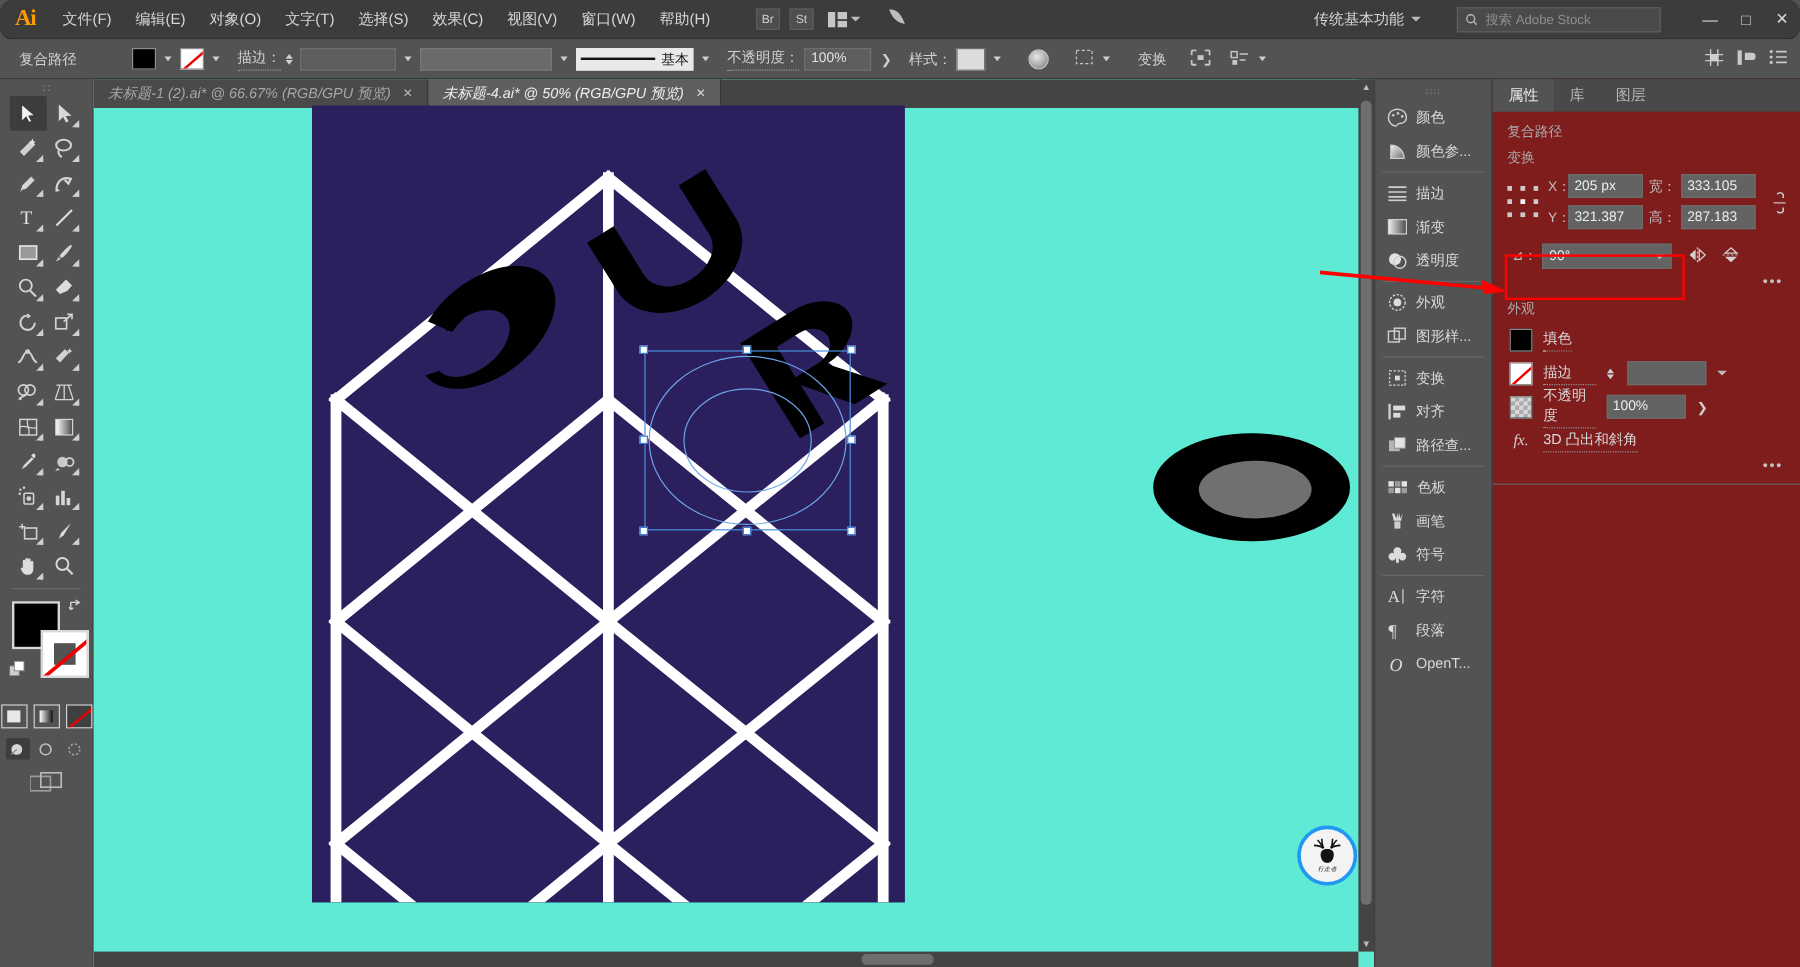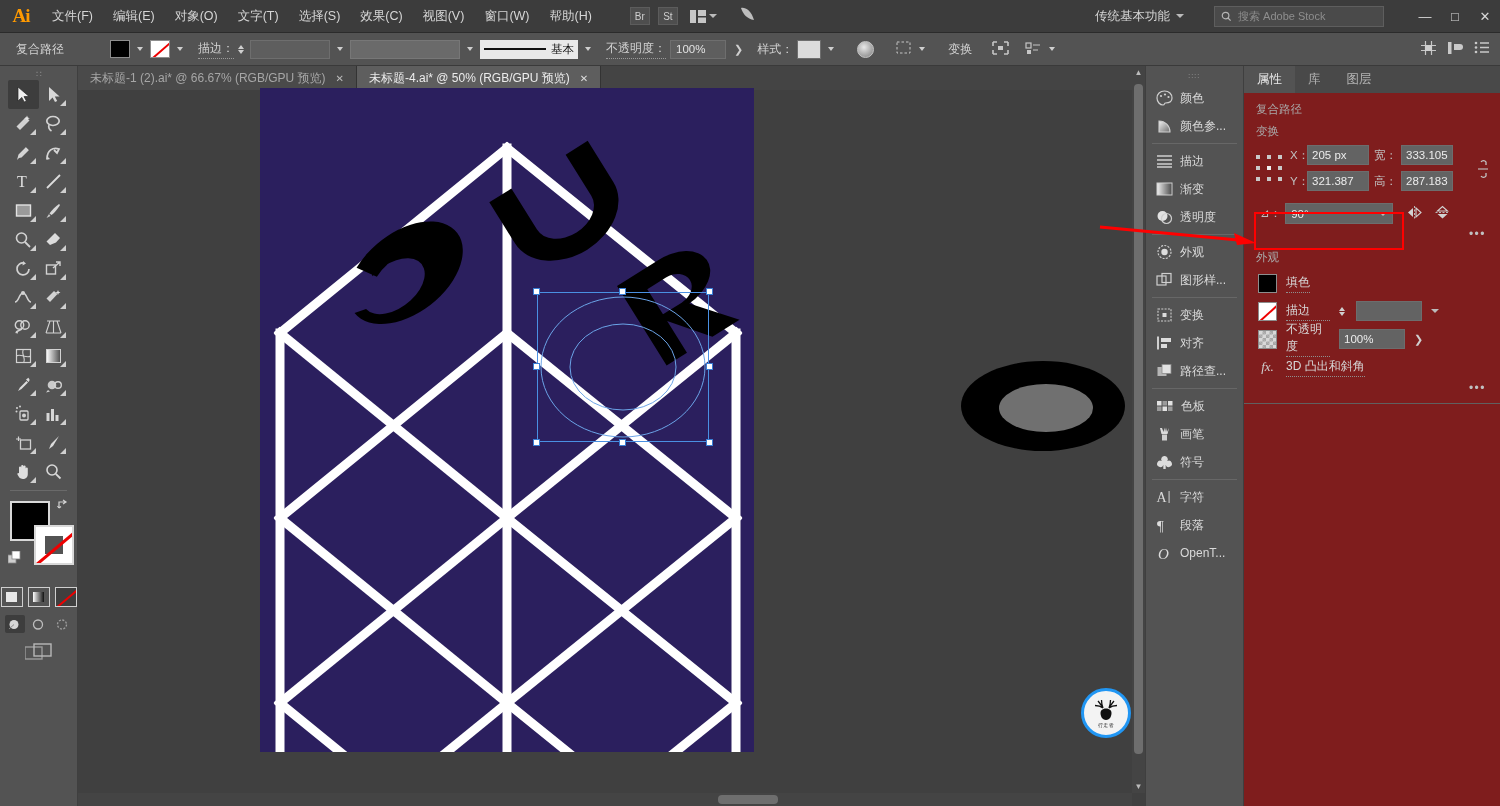--- a/index.html
+++ b/index.html
@@ -11,20 +11,21 @@
     overflow: hidden; position: relative;
     -webkit-font-smoothing: antialiased;
   }
 
   
   #menubar {
     height: 33px; background: #3c3c3c;
     display: flex; align-items: center;
     border-bottom: 1px solid #2b2b2b;
     position: relative;
+    border-radius: 10px;
   }
   #ai-logo {
     width: 42px; height: 33px; display: flex; align-items: center; justify-content: center;
     color: #ff9a00; font-weight: bold; font-size: 19px;
     font-family: "Liberation Serif", serif; letter-spacing: -1px;
   }
   .menu-item {
     padding: 0 10px; height: 33px; line-height: 33px;
     font-size: 12.5px; color: #d6d6d6; cursor: default; white-space: nowrap;
   }
@@ -123,21 +124,21 @@
   .cmode .in { width:11px;height:10px;background:#e8e8e8; }
   .cmode.grad .in { background:linear-gradient(90deg,#fff,#111); }
   .cmode.none { position:relative; overflow:hidden; background:#3f3f3f; }
   .cmode.none::after { content:''; position:absolute; left:-4px; top:9px; width:32px; height:2px; background:#e00; transform:rotate(-40deg); }
   #draw-modes { display:flex; gap:4px; justify-content:center; margin-top:8px; }
   .dmode { width:20px;height:18px; display:flex;align-items:center;justify-content:center; border-radius:2px; }
   .dmode.active { background:#3d3d3d; }
   #screen-mode { display:flex; justify-content:center; margin-top:10px; }
 
   
-  #canvas-wrap { flex:1; position:relative; background:#404040; overflow:hidden; }
+  #canvas-wrap { flex:1; position:relative; background:#5eead4; overflow:hidden;font-style:italic; }
   #artboard {
     position:absolute; left:182px; top:22px; width:494px; height:664px;
     background:#2b1f5e; overflow:hidden;
   }
   #art-svg { position:absolute; left:0; top:0; }
   #selection-box { position:absolute; left:277px; top:204px; width:172px; height:150px; }
   #selection-box .bbox { position:absolute; inset:0; border:1px solid #4a90e2; }
   .handle { position:absolute; width:7px; height:7px; background:#fff; border:1px solid #3a7fd5; }
   #ellipse-obj { position:absolute; left:880px; top:290px; }
   #badge {
@@ -173,21 +174,21 @@
   .prop-body { padding: 0 10px; }
   .xf-grid { display:flex; align-items:flex-start; gap:8px; padding: 2px 0 0 2px; }
   #anchor-widget { width:26px;height:26px; margin-top:10px; position:relative; }
   .xf-fields { flex:1; }
   .xf-row { display:flex; align-items:center; gap:4px; margin-bottom:6px; }
   .xf-lbl { width:13px; font-size:11.5px; color:#c0c0c0; text-align:right; }
   .xf-input {
     width:62px; height:20px; background:#636363; border:1px solid #6d6d6d;
     color:#ececec; font-size:11.5px; display:flex; align-items:center; padding:0 4px;
   }
-  .xf-input.wide { width:52px; }
+  .xf-input.wide { width:62px; }
   #link-icon { margin-top:14px; color:#bdbdbd; font-size:14px; }
   #angle-highlight {
     position:absolute; left:10px; top:146px; width:150px; height:38px;
     border:2px solid #ff0000; pointer-events:none;
   }
   #red-arrow { position:absolute; left:-146px; top:159px; width:160px; height:22px; pointer-events:none; }
   .angle-row { display:flex; align-items:center; gap:4px; padding-left:6px; margin-top:6px; }
   .angle-input {
     width:108px; height:21px; background:#636363; border:1px solid #6d6d6d;
     color:#ececec; font-size:11.5px; display:flex; align-items:center; justify-content:space-between;

